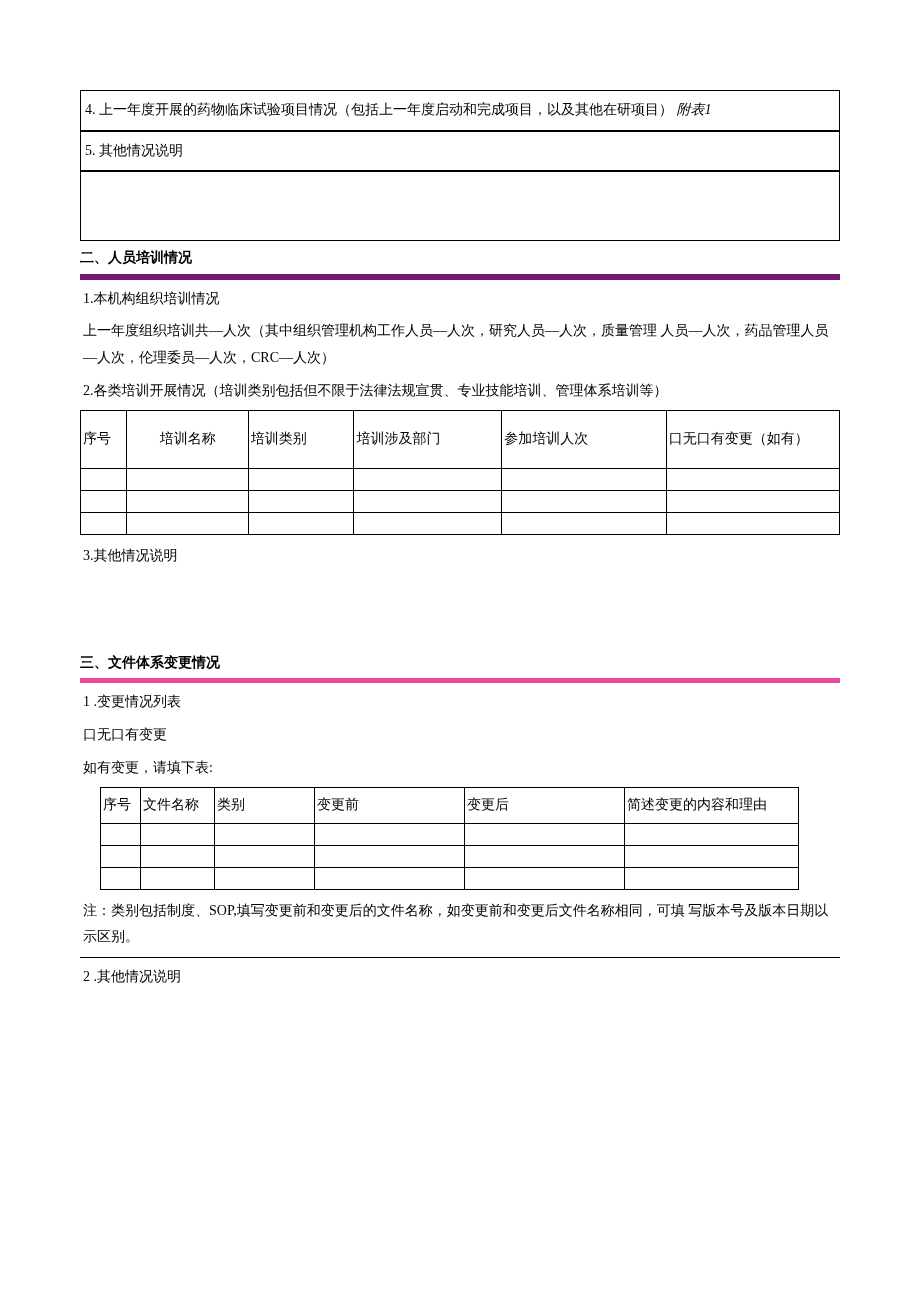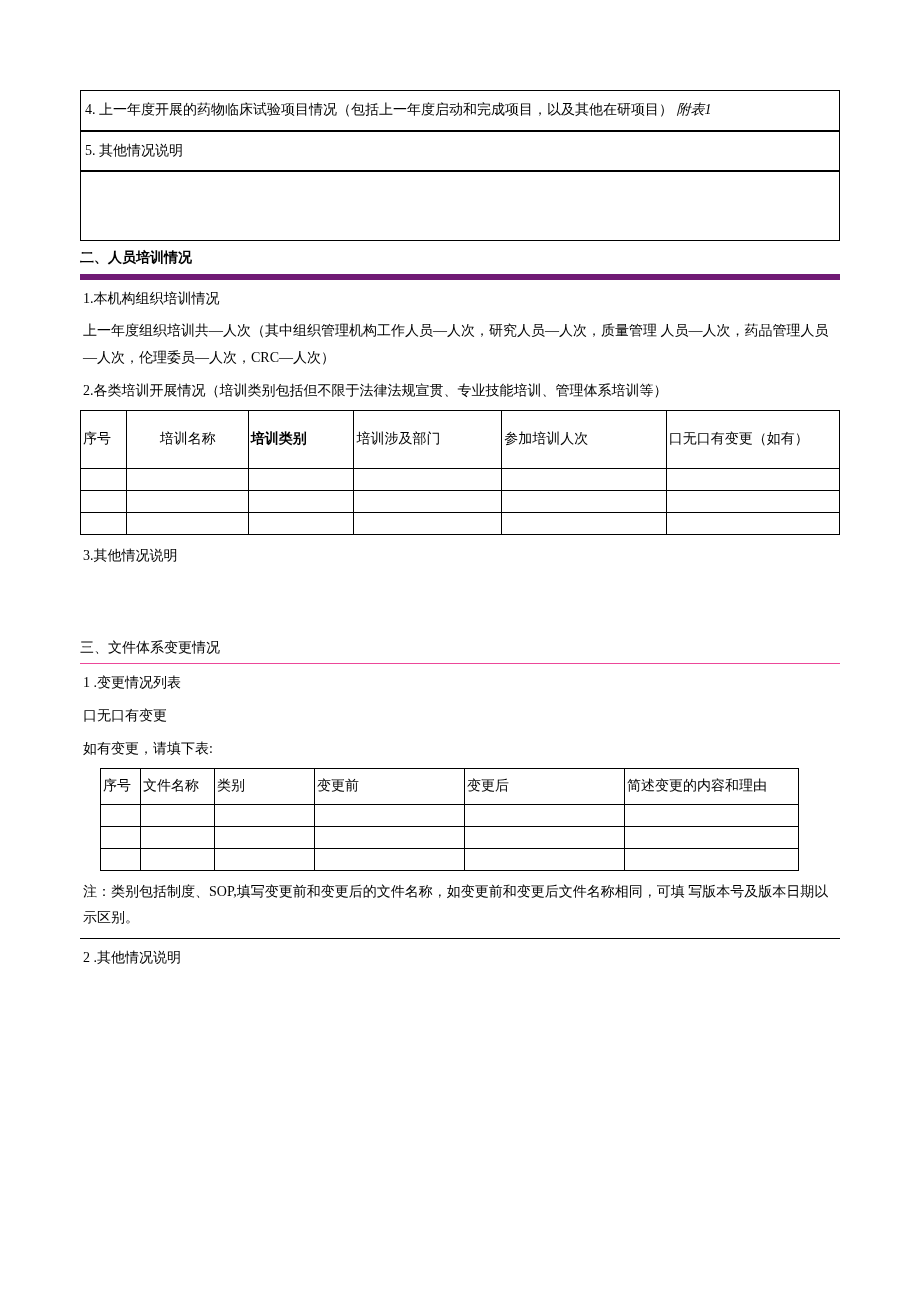--- a/index.html
+++ b/index.html
@@ -7,30 +7,30 @@
       background: #fff;
       font-family: "SimSun", "宋体", serif;
       font-size: 14px;
       color: #000;
       width: 920px;
       padding: 90px 80px 40px 80px;
       line-height: 1.9;
     }
     .boxed { border: 1px solid #000; padding: 6px 4px; margin-bottom: 0; }
     .box-tall { border: 1px solid #000; height: 70px; margin-top: 0; }
-    .section-head { font-weight: normal; border-bottom: 1px solid #ec4899; padding: 2px 0; margin-top: 7px; }
+    .section-head { font-weight: bold; border-bottom: 5px solid #ec4899; padding: 2px 0; margin-top: 22px; }
     .section-head-first { font-weight: bold; border-bottom: 6px solid #701a75; padding: 2px 0; margin-top: 2px; }
     .para { margin: 6px 3px; }
     .italic { font-style: italic; }
     table { border-collapse: collapse; width: 100%; margin: 4px 0 8px 0; }
     td, th { border: 1px solid #000; padding: 4px 2px; font-weight: normal; text-align: left; height: 22px; vertical-align: top; }
     th { white-space: normal; }
     .col-seq { width: 44px; }
     .col-name1 { width: 115px; text-align: center; }
-    .col-cat1 { width: 100px; font-weight: bold; }
+    .col-cat1 { width: 100px; }
     .col-dept1 { width: 140px; }
     .col-cnt1 { width: 156px; }
     .col-note1 { width: 164px; }
     .table2 { width: 92%; margin-left: 20px; }
     .t2-seq { width: 40px; }
     .t2-name { width: 74px; }
     .t2-cat { width: 100px; }
     .t2-before { width: 150px; }
     .t2-after { width: 160px; }
     .hr-line { border-bottom: 1px solid #000; margin-top: 2px; }

